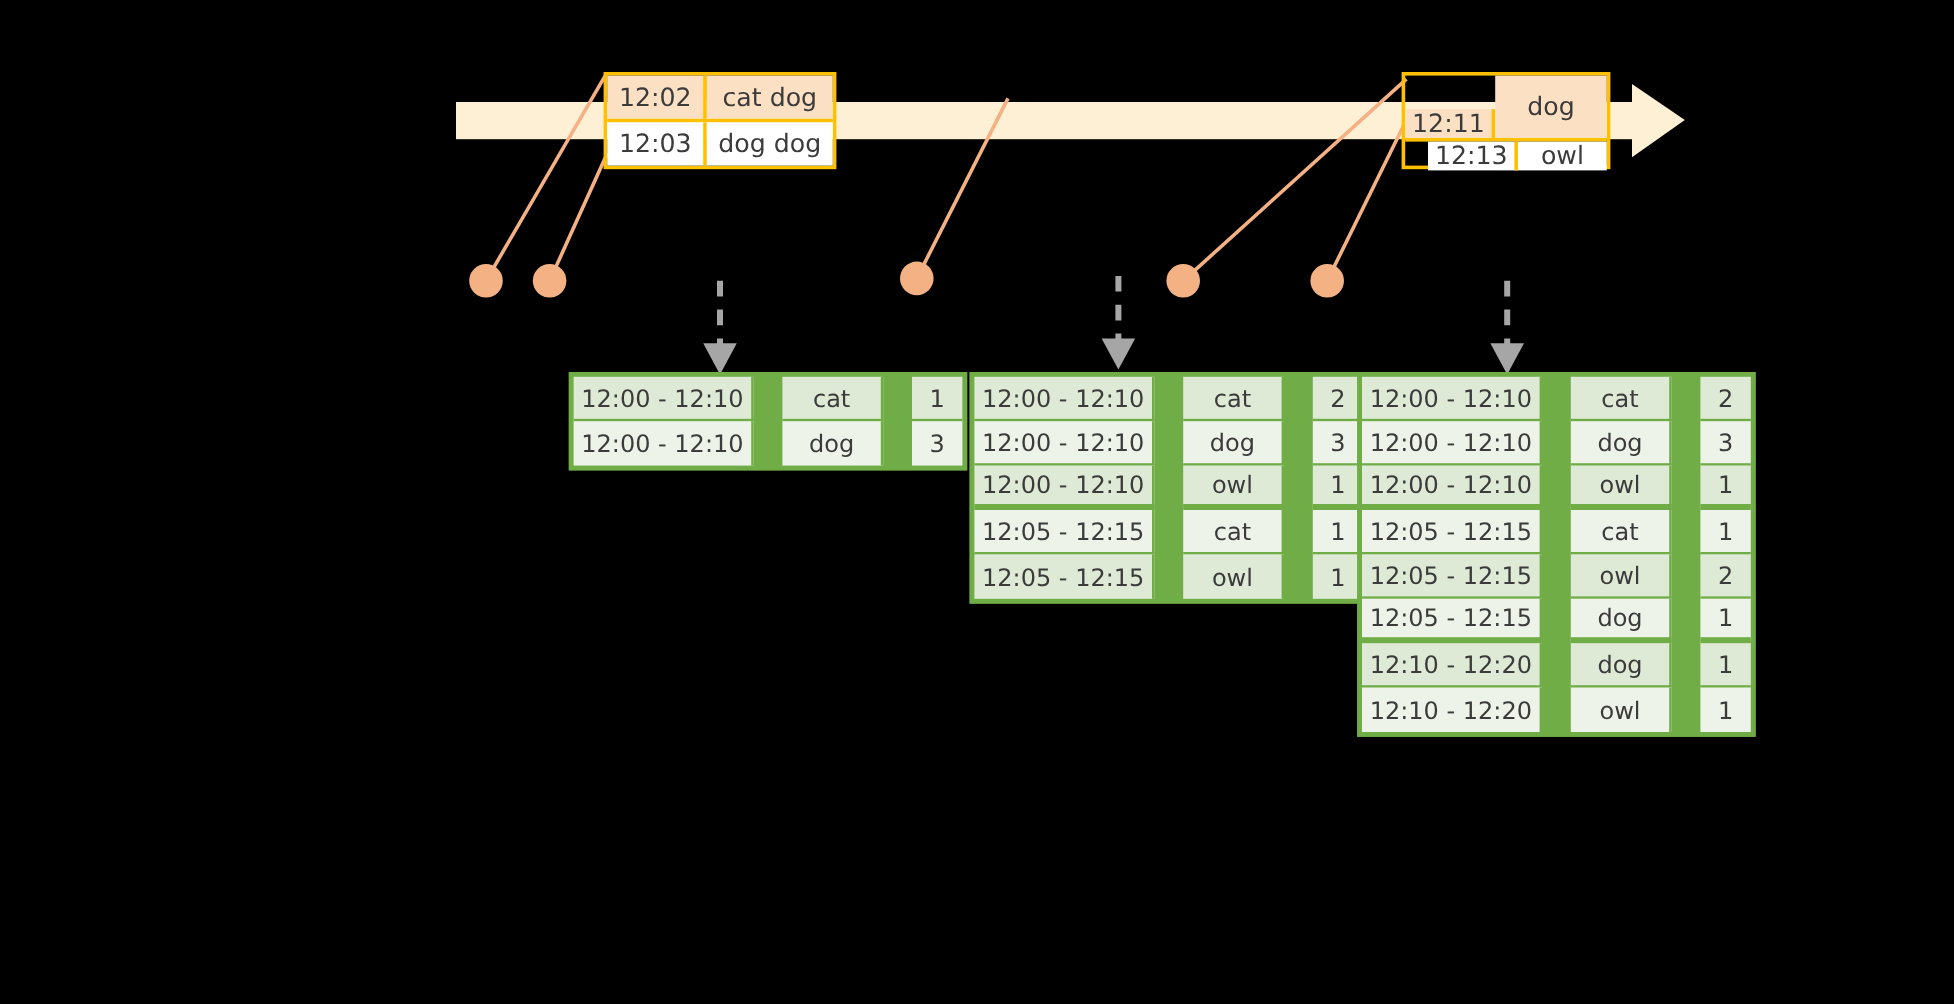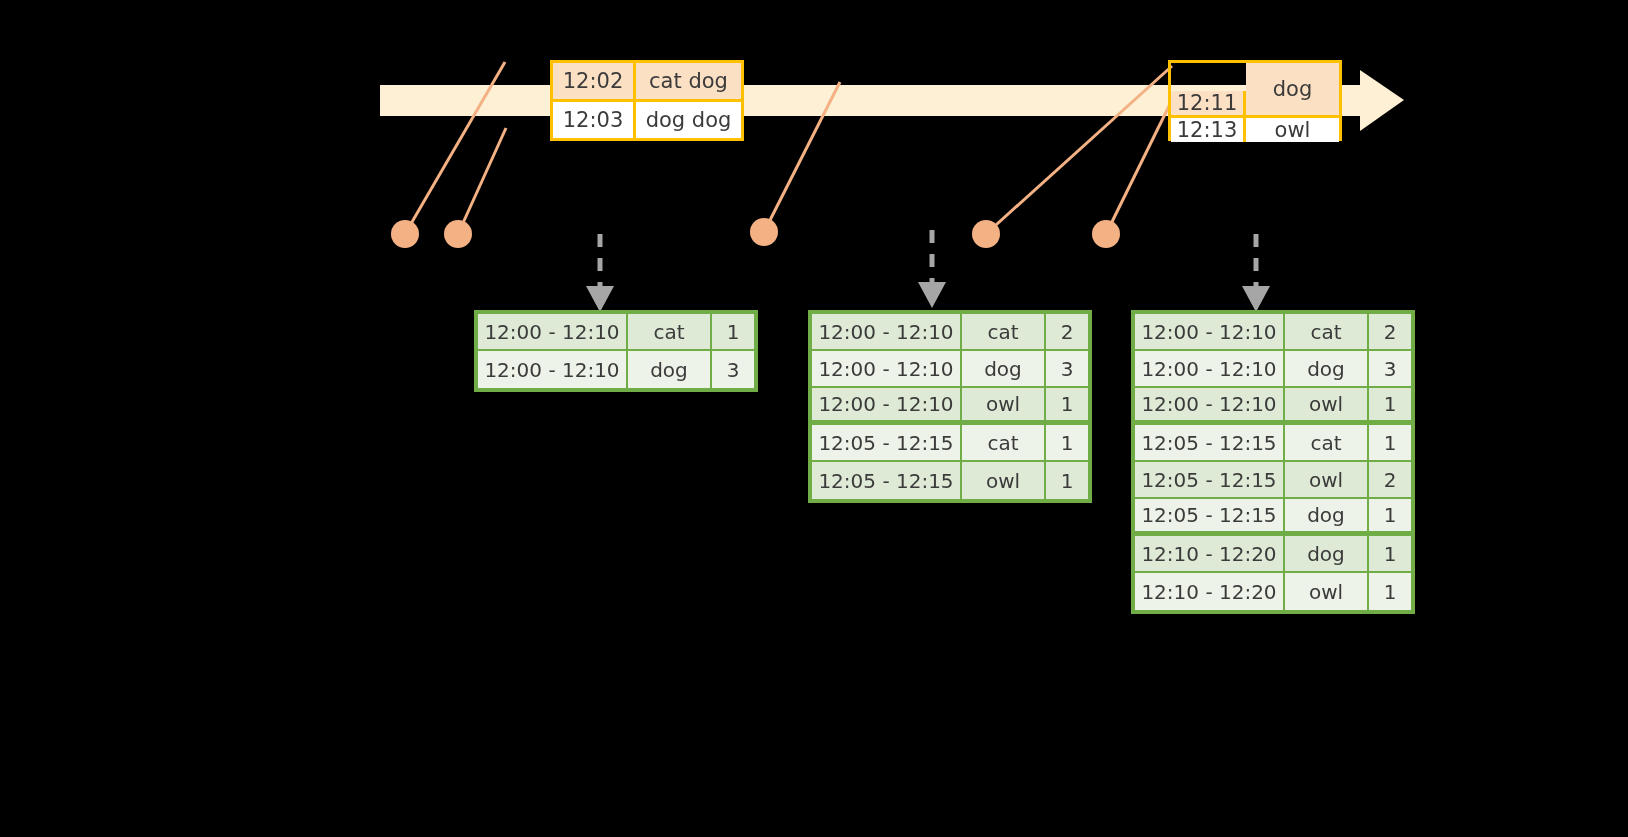--- a/index.html
+++ b/index.html
@@ -17,21 +17,21 @@
             border-right:3px solid #FFC000;box-sizing:border-box;
             font-size:21px;color:#3b3b3b;}
   .evt-words{display:flex;align-items:center;justify-content:center;
              box-sizing:border-box;font-size:21px;color:#3b3b3b;flex:1;}
   .sh-dark{background:#FCE0C4;}
   .sh-light{background:#ffffff;}
 
   
   .rtable{position:absolute;border:4px solid #70AD47;box-sizing:border-box;
           display:flex;flex-direction:column;background:#70AD47;}
-  .rrow{display:flex;height:37px;}
+  .rrow{display:flex;height:37px;gap:24px;}
   .rcell{display:flex;align-items:center;justify-content:center;
          font-size:20px;color:#3b3b3b;box-sizing:border-box;
          border-right:2px solid #70AD47;border-bottom:2px solid #70AD47;}
   .rcell:last-child{border-right:none;}
   .rrow:last-child .rcell{border-bottom:none;}
   .g-dark{background:#DEEAD5;}
   .g-light{background:#EDF3E8;}
   .c-range{width:150px;}
   .c-word{width:84px;}
   .c-count{width:42px;}
@@ -70,39 +70,39 @@
       <line x1="932" y1="230" x2="932" y2="284"></line>
       <line x1="1256" y1="234" x2="1256" y2="288"></line>
     </g>
     <g fill="#A6A6A6">
       <polygon points="586,286 614,286 600,312"></polygon>
       <polygon points="918,282 946,282 932,308"></polygon>
       <polygon points="1242,286 1270,286 1256,312"></polygon>
     </g>
   </svg>
 
-  <div class="evt" style="left:503px;top:60px;width:194px;height:81px;margin-left:47px;">
+  <div class="evt" style="left:503px;top:60px;width:194px;height:81px;">
     <div class="evt-row">
       <div class="evt-time sh-dark" style="width:83px;">12:02</div>
       <div class="evt-words sh-dark">cat dog</div>
     </div>
     <div class="evt-row">
       <div class="evt-time sh-light" style="width:83px;">12:03</div>
       <div class="evt-words sh-light">dog dog</div>
     </div>
   </div>
 
 
   <div class="evt" style="left:1168px;top:60px;width:174px;height:81px;">
     <div class="evt-row">
       <div class="evt-time sh-dark" style="width:75px;margin-top:28px;">12:11</div>
       <div class="evt-words sh-dark">dog</div>
     </div>
     <div class="evt-row">
-      <div class="evt-time sh-light" style="width:75px;">12:13</div>
+      <div class="evt-time sh-light" style="width:75px;margin-left:19px;">12:13</div>
       <div class="evt-words sh-light">owl</div>
     </div>
   </div>
 
   <div class="rtable" id="rtable-0" style="left:474px;top:310px;">
       <div class="rrow">
         <div class="rcell c-range g-dark">12:00 - 12:10</div>
         <div class="rcell c-word g-dark">cat</div>
         <div class="rcell c-count g-dark">1</div>
       </div>

